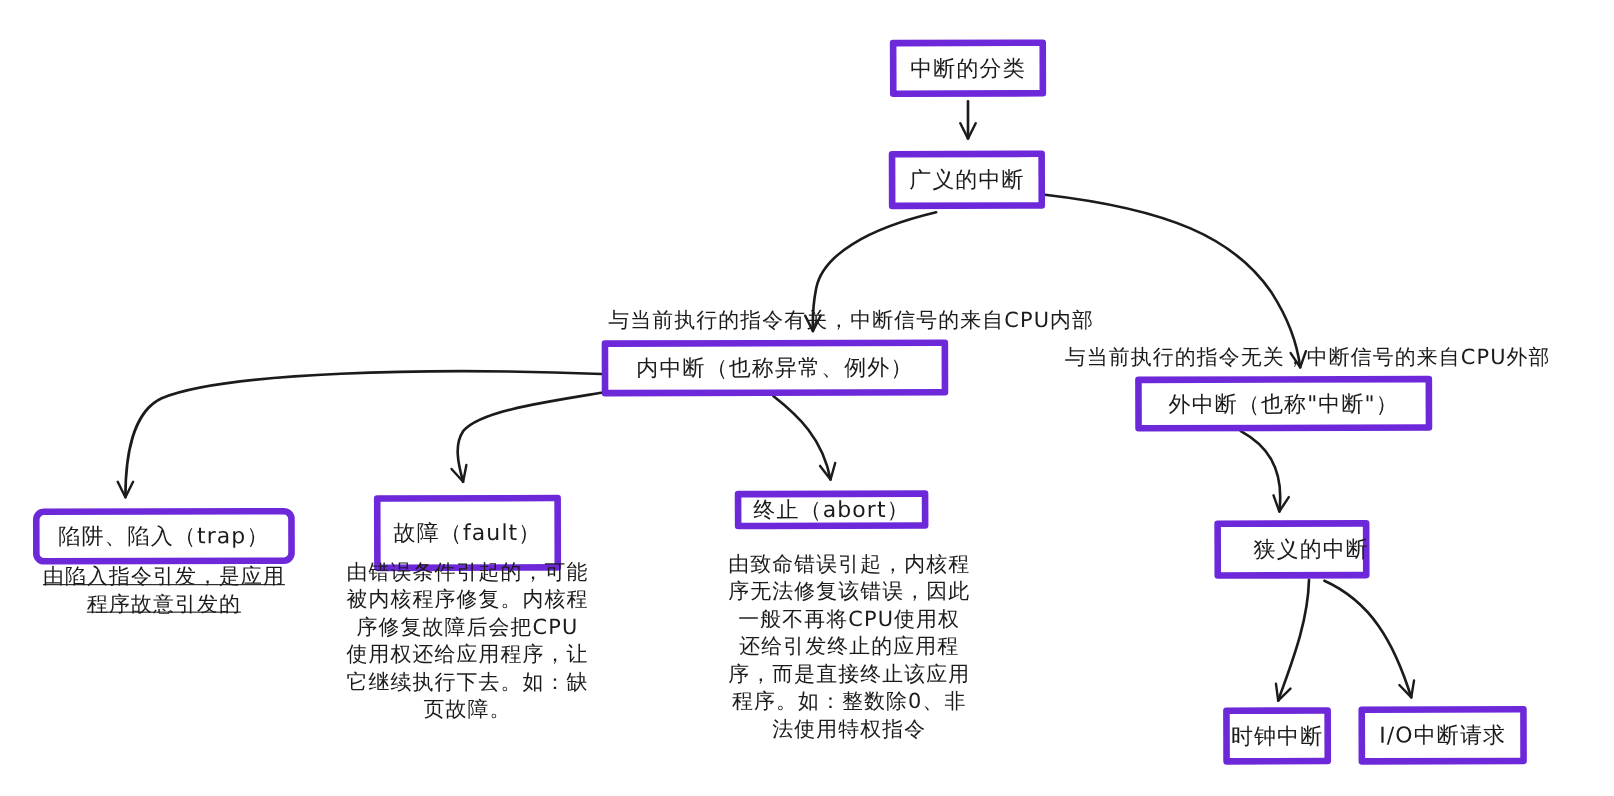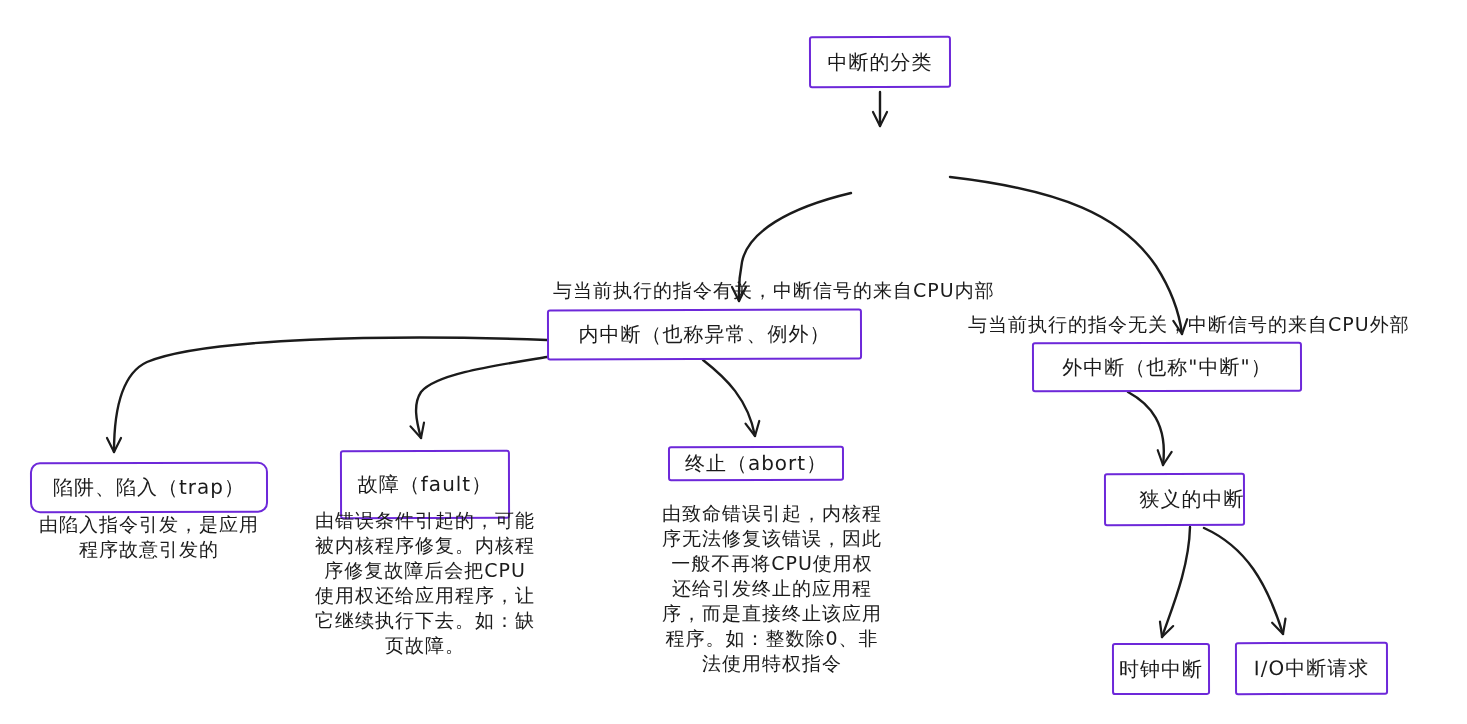--- a/index.html
+++ b/index.html
@@ -19,21 +19,21 @@
   svg.edges {
     position: absolute;
     left: 0; top: 0;
     width: 1467px;
     height: 724px;
     pointer-events: none;
   }
   .node {
     position: absolute;
     box-sizing: border-box;
-    border: 2px solid #6d28d9;
+    border: 6px solid #6d28d9;
     border-radius: 3px;
     background: #ffffff;
     display: flex;
     align-items: center;
     justify-content: center;
     font-size: 20px;
     letter-spacing: 1px;
     white-space: nowrap;
     transform: rotate(-0.15deg);
   }
@@ -58,21 +58,21 @@
   #node-external { left: 1032px; top: 342px; width: 270px; height: 50px; }
   #node-trap     { left: 30px;   top: 462px; width: 238px; height: 51px; border-radius: 10px; }
   #node-fault    { left: 340px;  top: 450px; width: 170px; height: 69px; }
   #node-abort    { left: 668px;  top: 446px; width: 176px; height: 35px; }
   #node-narrow   { left: 1104px; top: 473px; width: 141px; height: 53px; padding-left: 35px; }
   #node-clock    { left: 1112px; top: 643px; width: 98px; height: 52px; }
   #node-io       { left: 1235px; top: 642px; width: 153px; height: 53px; }
   
   #note-internal { left: 553px;  top: 278px;  width: 460px; }
   #note-external { left: 968px;  top: 312px;  width: 450px; }
-  #desc-trap     { left: 24px;   top: 512px;  width: 250px; }
+  #desc-trap     { left: 24px;   top: 512px;  width: 250px; text-decoration: underline; }
   #desc-fault    { left: 303px;  top: 508px;  width: 244px; }
   #desc-abort    { left: 647px;  top: 501px;  width: 250px; }
 </style>
 </head>
 <body>
 
 <div class="canvas">
 
   <div class="note" id="note-internal">与当前执行的指令有关，中断信号的来自CPU内部</div>
   <div class="note" id="note-external">与当前执行的指令无关，中断信号的来自CPU外部</div>
@@ -91,20 +91,21 @@
       <path d="M 547 357 C 492 366, 436 374, 421 392 C 413 404, 416 420, 421 438" marker-end="url(#arrow)"></path>
       <path d="M 703 360 C 726 378, 748 399, 755 436" marker-end="url(#arrow)"></path>
       <path d="M 1128 392 C 1150 404, 1168 424, 1163 465" marker-end="url(#arrow)"></path>
       <path d="M 1190 527 C 1189 568, 1172 608, 1162 637" marker-end="url(#arrow)"></path>
       <path d="M 1204 528 C 1246 547, 1267 583, 1283 634" marker-end="url(#arrow)"></path>
     </g>
   </svg>
 
   <div class="node" id="node-root">中断的分类</div>
 
+  <div class="node" id="node-broad">广义的中断</div>
 
   <div class="node" id="node-internal">内中断（也称异常、例外）</div>
 
   <div class="node" id="node-external">外中断（也称"中断"）</div>
 
   <div class="node" id="node-trap">陷阱、陷入（trap）</div>
 
   <div class="node" id="node-fault">故障（fault）</div>
 
   <div class="node" id="node-abort">终止（abort）</div>

